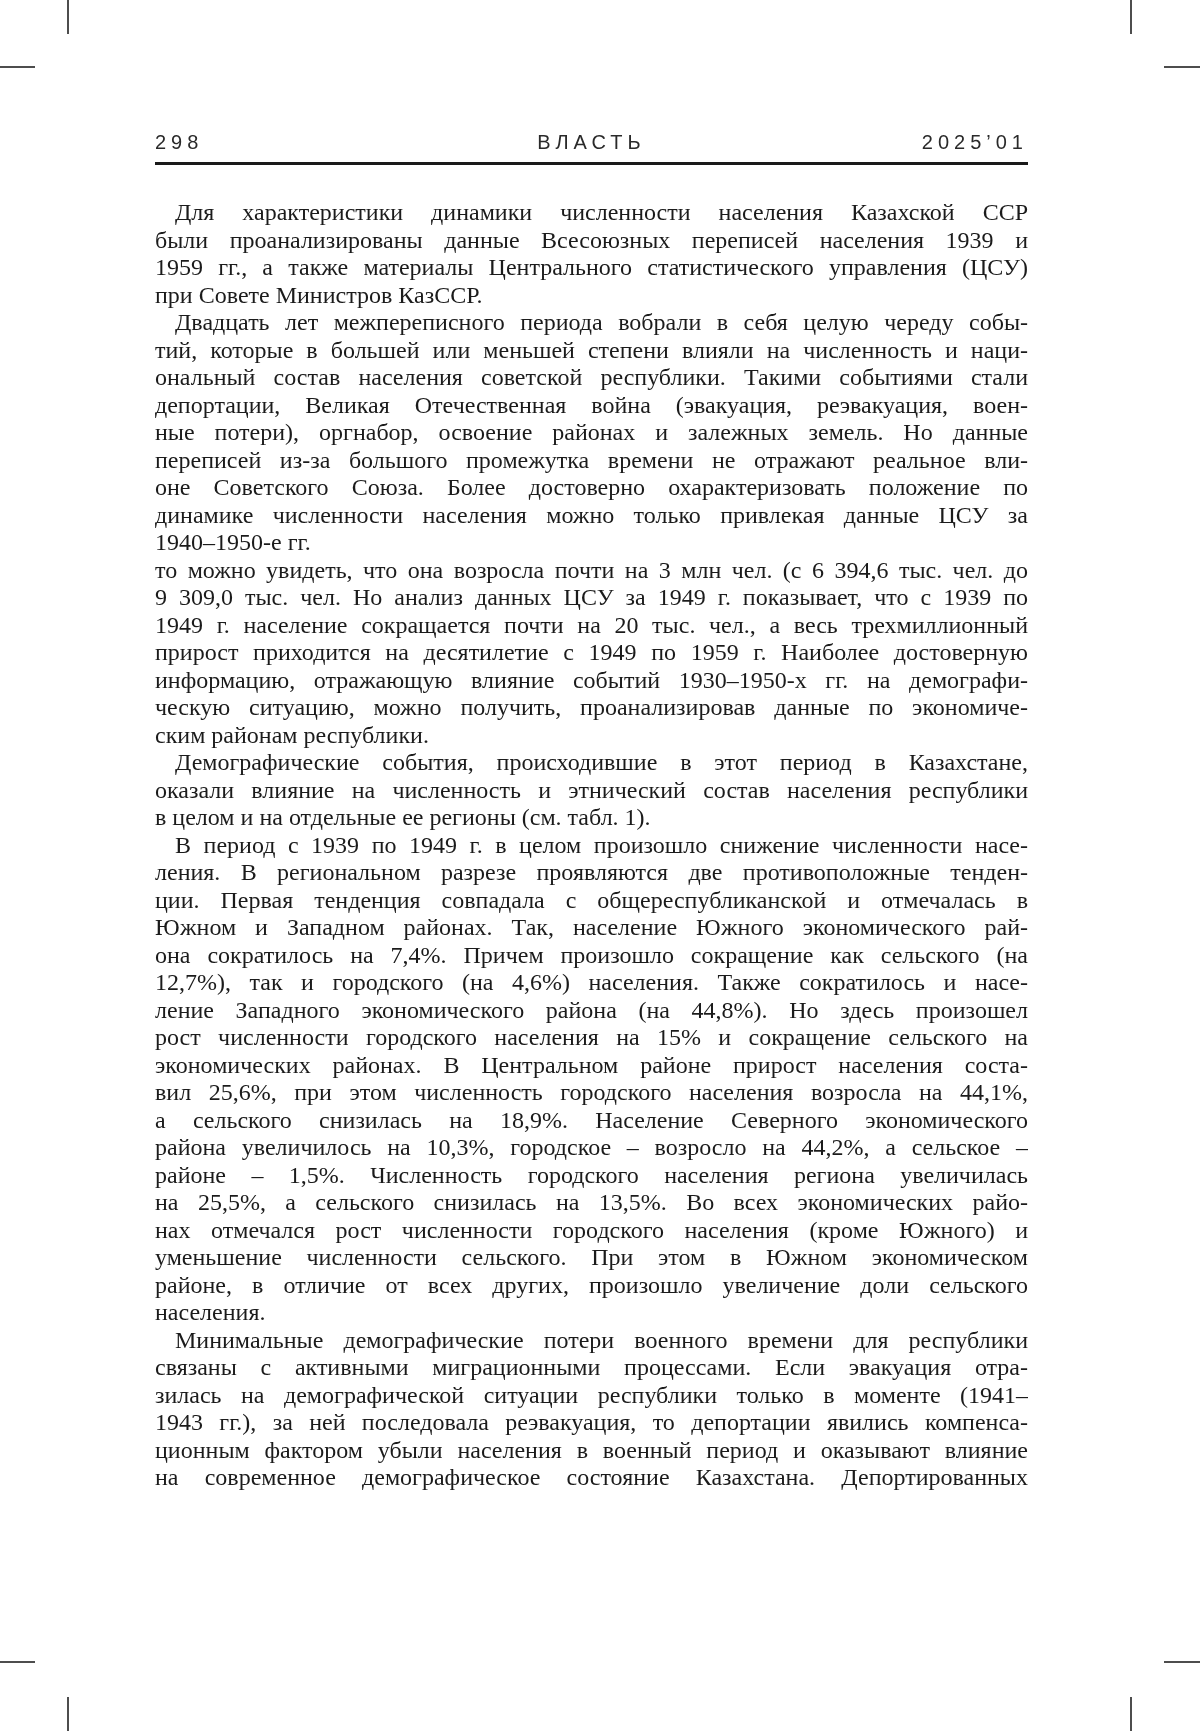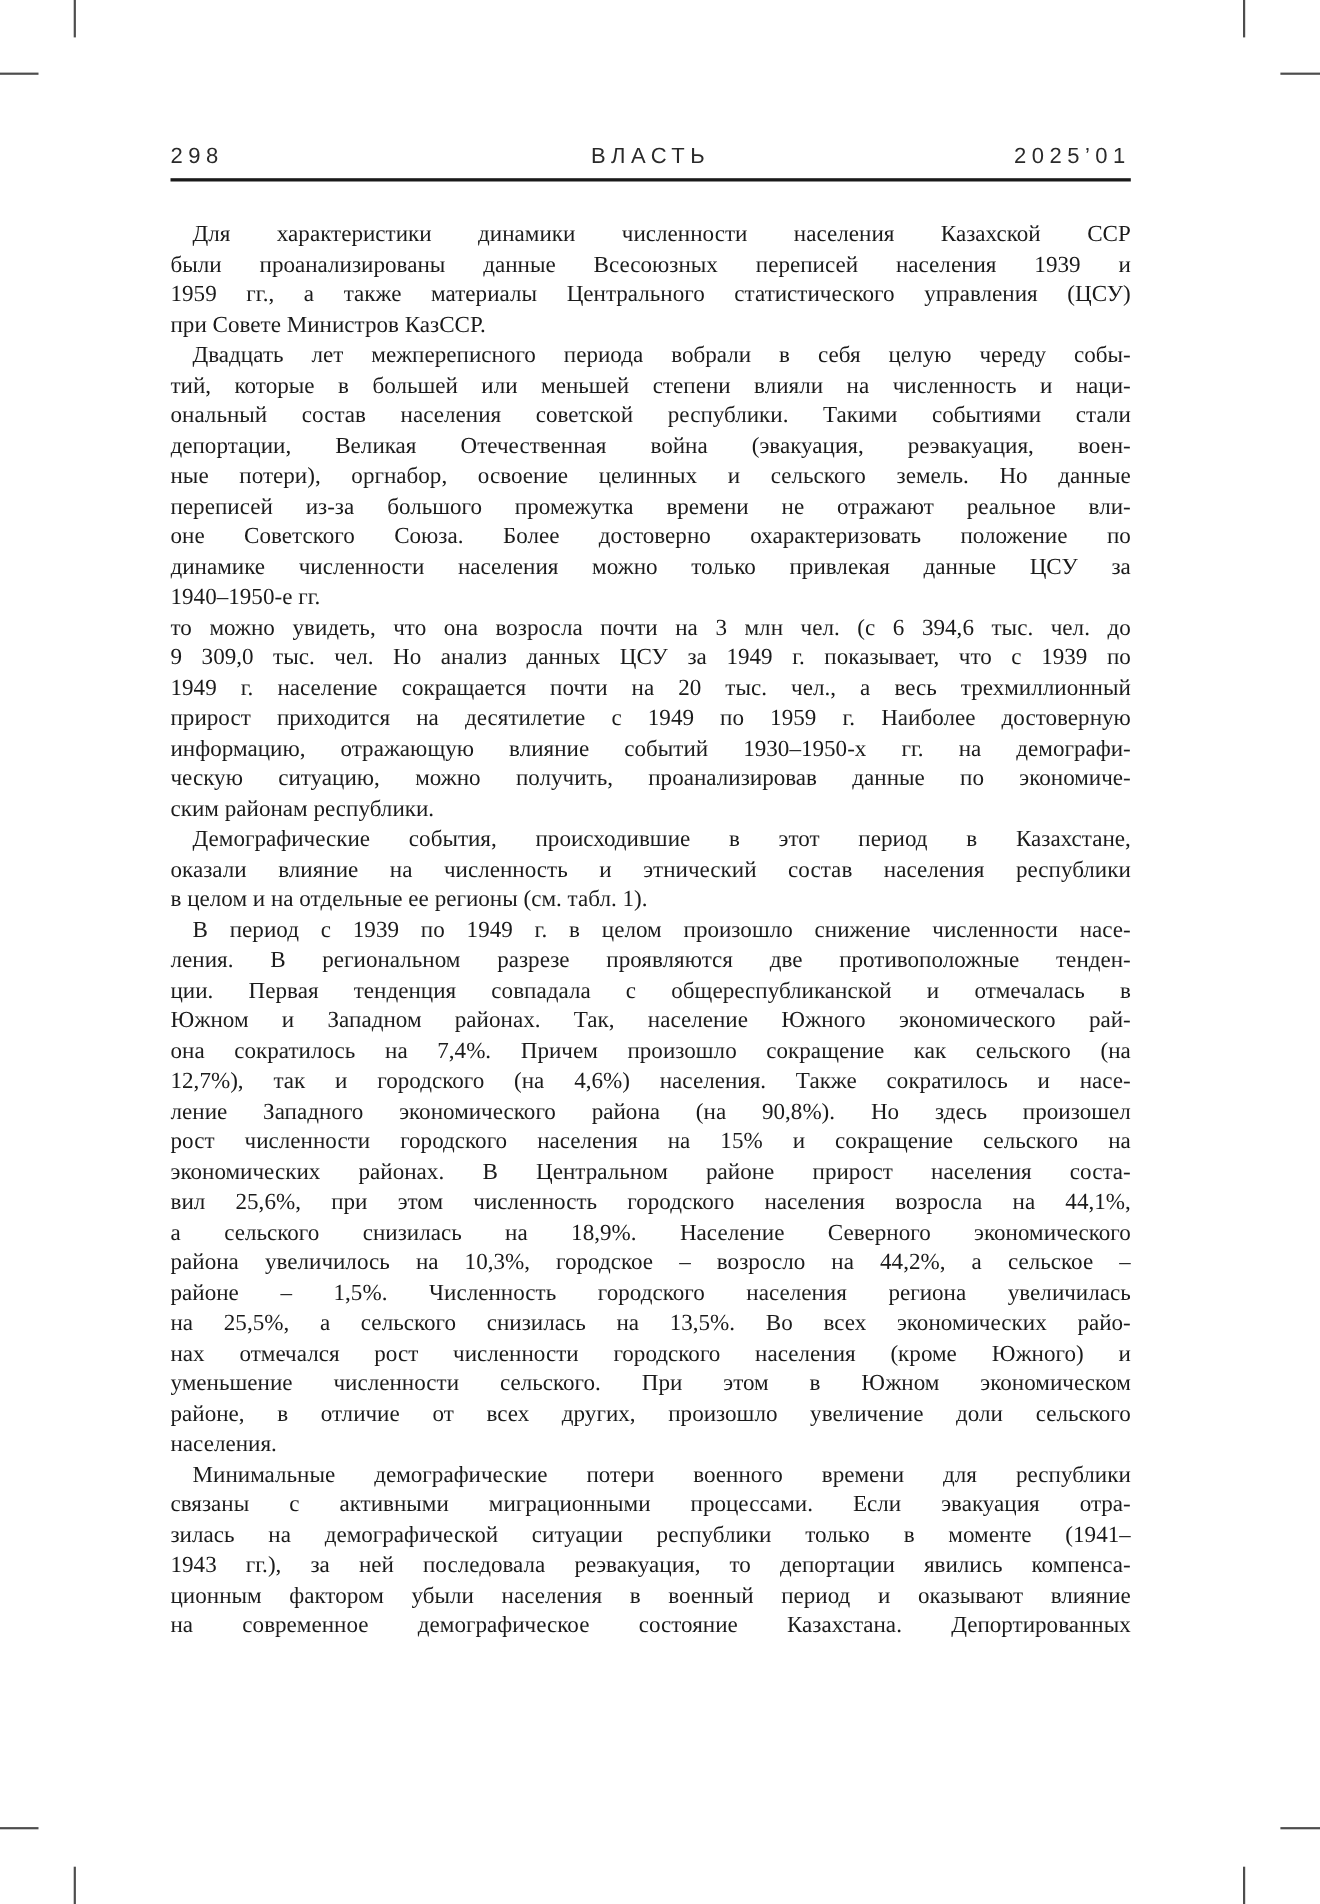--- a/index.html
+++ b/index.html
@@ -39,21 +39,21 @@
   .pg-header .left{justify-self:start;}
   .pg-header .center{justify-self:center;}
   .pg-header .right{justify-self:end;}
   .rule{
     position:absolute;left:155px;top:162px;width:873px;height:3px;
     background:var(--rule,#1a1a1a);
   }
   
   .body-text{
     position:absolute;left:155px;top:199px;width:873px;
-    font-size:21px;line-height:27.5px;color:var(--text,#1b1b1b);
+    font-size:24px;line-height:27.5px;color:var(--text,#1b1b1b);
   }
   .para{margin:0;padding:0;}
   .pline{height:27.5px;overflow:hidden;text-align:left;}
   .pline.j{text-align:justify;text-align-last:justify;}
   .pline.indent{text-indent:20px;}
 </style>
 </head>
 <body>
 
 <div class="page">
@@ -80,21 +80,21 @@
         <div class="pline j indent">Для характеристики динамики численности населения Казахской ССР</div>
         <div class="pline j">были проанализированы данные Всесоюзных переписей населения 1939 и</div>
         <div class="pline j">1959 гг., а также материалы Центрального статистического управления (ЦСУ)</div>
         <div class="pline">при Совете Министров КазССР.</div>
       </div>
       <div class="para">
         <div class="pline j indent">Двадцать лет межпереписного периода вобрали в себя целую череду собы-</div>
         <div class="pline j">тий, которые в большей или меньшей степени влияли на численность и наци-</div>
         <div class="pline j">ональный состав населения советской республики. Такими событиями стали</div>
         <div class="pline j">депортации, Великая Отечественная война (эвакуация, реэвакуация, воен-</div>
-        <div class="pline j">ные потери), оргнабор, освоение целинных и сельского земель. Но данные</div>
+        <div class="pline j">ные потери), оргнабор, освоение районах и залежных земель. Но данные</div>
         <div class="pline j">переписей из-за большого промежутка времени не отражают реальное вли-</div>
         <div class="pline j">оне Советского Союза. Более достоверно охарактеризовать положение по</div>
         <div class="pline j">динамике численности населения можно только привлекая данные ЦСУ за</div>
         <div class="pline">1940–1950-е гг.</div>
       </div>
       <div class="para">
         <div class="pline j">то можно увидеть, что она возросла почти на 3 млн чел. (с 6 394,6 тыс. чел. до</div>
         <div class="pline j">9 309,0 тыс. чел. Но анализ данных ЦСУ за 1949 г. показывает, что с 1939 по</div>
         <div class="pline j">1949 г. население сокращается почти на 20 тыс. чел., а весь трехмиллионный</div>
         <div class="pline j">прирост приходится на десятилетие с 1949 по 1959 г. Наиболее достоверную</div>
@@ -107,21 +107,21 @@
         <div class="pline j">оказали влияние на численность и этнический состав населения республики</div>
         <div class="pline">в целом и на отдельные ее регионы (см. табл. 1).</div>
       </div>
       <div class="para">
         <div class="pline j indent">В период с 1939 по 1949 г. в целом произошло снижение численности насе-</div>
         <div class="pline j">ления. В региональном разрезе проявляются две противоположные тенден-</div>
         <div class="pline j">ции. Первая тенденция совпадала с общереспубликанской и отмечалась в</div>
         <div class="pline j">Южном и Западном районах. Так, население Южного экономического рай-</div>
         <div class="pline j">она сократилось на 7,4%. Причем произошло сокращение как сельского (на</div>
         <div class="pline j">12,7%), так и городского (на 4,6%) населения. Также сократилось и насе-</div>
-        <div class="pline j">ление Западного экономического района (на 90,8%). Но здесь произошел</div>
+        <div class="pline j">ление Западного экономического района (на 44,8%). Но здесь произошел</div>
         <div class="pline j">рост численности городского населения на 15% и сокращение сельского на</div>
         <div class="pline j">экономических районах. В Центральном районе прирост населения соста-</div>
         <div class="pline j">вил 25,6%, при этом численность городского населения возросла на 44,1%,</div>
         <div class="pline j">а сельского снизилась на 18,9%. Население Северного экономического</div>
         <div class="pline j">района увеличилось на 10,3%, городское – возросло на 44,2%, а сельское –</div>
         <div class="pline j">районе – 1,5%. Численность городского населения региона увеличилась</div>
         <div class="pline j">на 25,5%, а сельского снизилась на 13,5%. Во всех экономических райо-</div>
         <div class="pline j">нах отмечался рост численности городского населения (кроме Южного) и</div>
         <div class="pline j">уменьшение численности сельского. При этом в Южном экономическом</div>
         <div class="pline j">районе, в отличие от всех других, произошло увеличение доли сельского</div>

